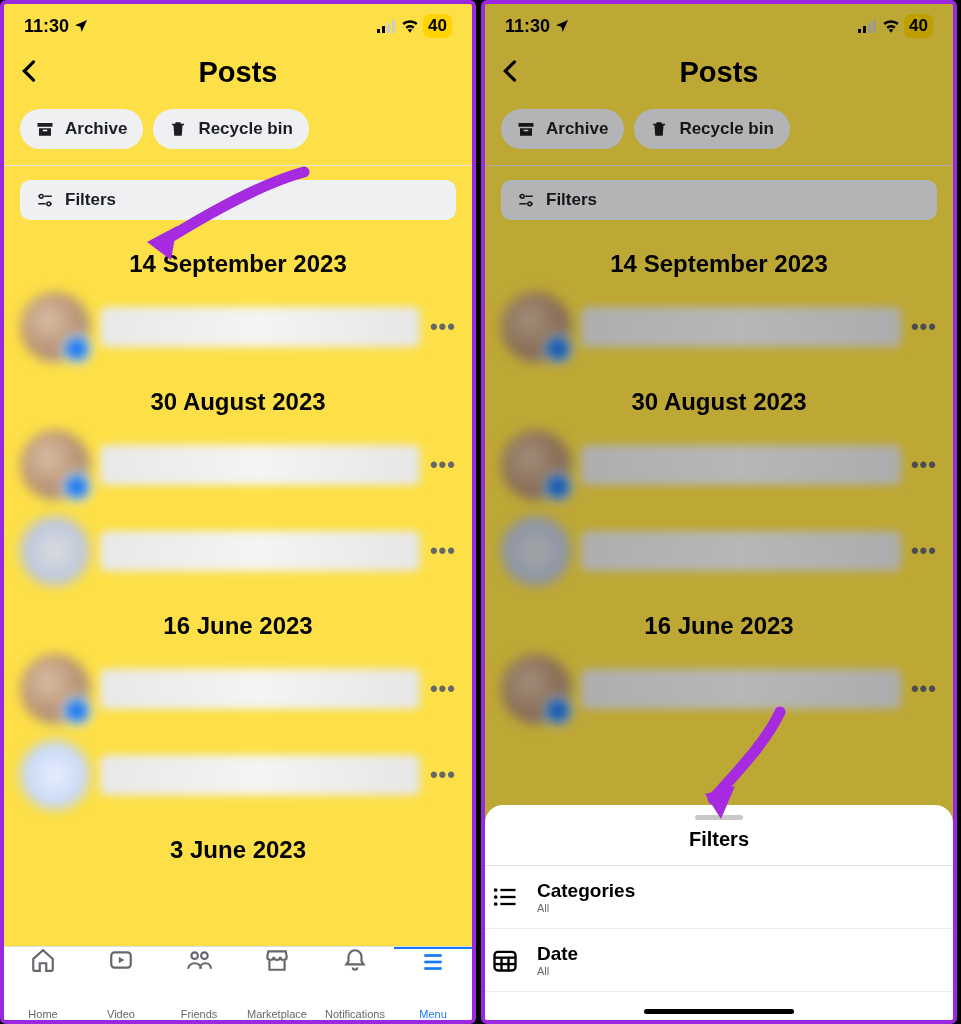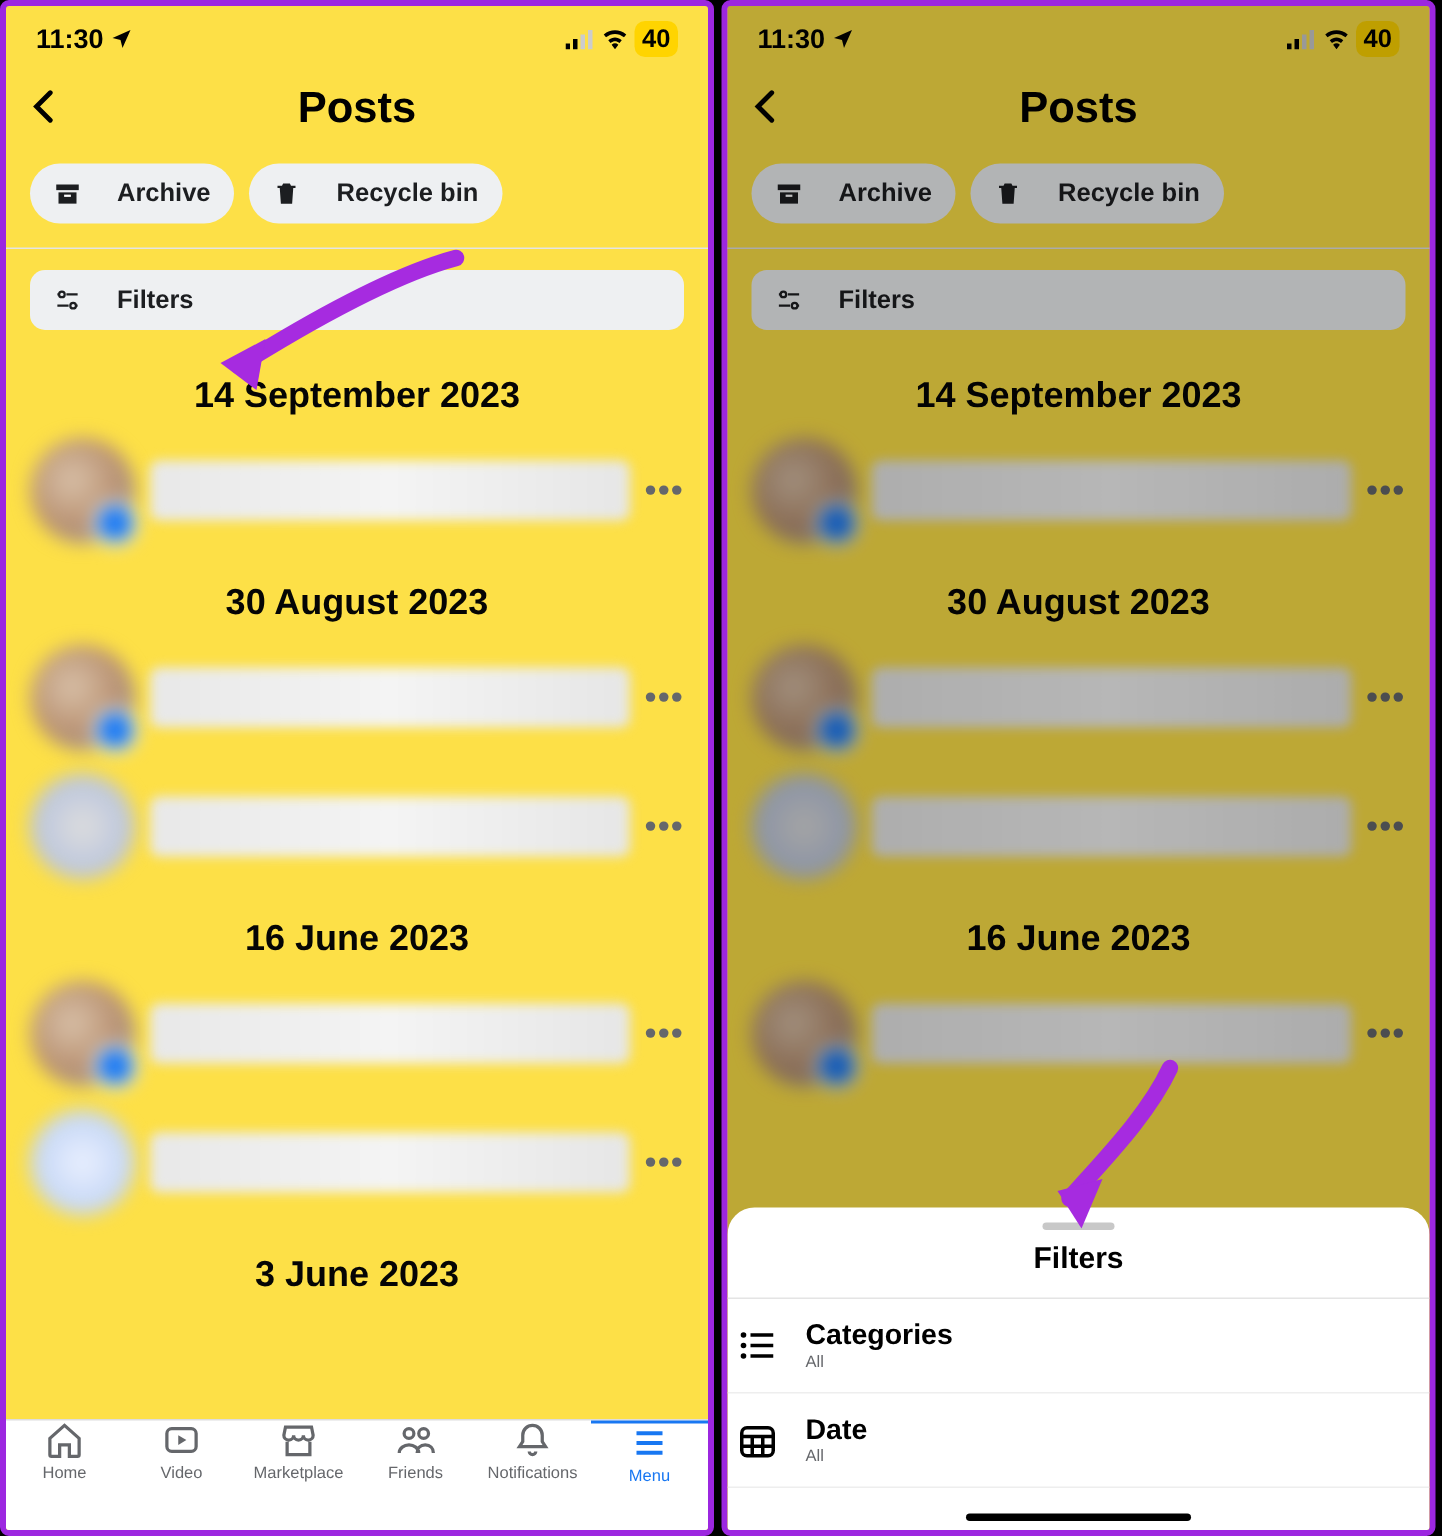--- a/index.html
+++ b/index.html
@@ -59,21 +59,21 @@
   border-bottom: 1px solid #e4e4e4;
 }
 .chip {
   background: #eef0f2;
   border-radius: 22px;
   padding: 10px 16px;
   font-size: 17px;
   font-weight: 700;
   display: flex;
   align-items: center;
-  gap: 24px;
+  gap: 11px;
   cursor: pointer;
   color: #1c1e21;
 }
 .filter-row { padding: 14px 16px; }
 .date-header {
   font-size: 24px;
   font-weight: 800;
   padding: 16px 16px 8px 16px;
   color: #050505;
   text-align: center;
@@ -127,21 +127,21 @@
   height: 74px;
   border-top: 1px solid #ddd;
   display: flex;
   background: #fff;
 }
 .tab-item {
   flex: 1;
   display: flex;
   flex-direction: column;
   align-items: center;
-  justify-content: flex-start;
+  justify-content: space-between;
   gap: 3px;
   cursor: pointer;
   color: #65676b;
 }
 .tab-item.active { color: #1877f2; border-top: 2px solid #1877f2; }
 .tab-icon { height: 26px; display: flex; align-items: center; }
 .tab-label { font-size: 11px; }
 .dim-overlay {
   position: absolute;
   inset: 0;
@@ -312,34 +312,34 @@
             <svg width="26" height="26" viewBox="0 0 24 24">
               <rect x="3" y="5" width="18" height="14" rx="3" fill="none" stroke="#65676b" stroke-width="2"></rect>
               <path d="M10 9l5 3-5 3V9z" fill="#65676b"></path>
             </svg>
           </div>
         <div class="tab-label">Video</div>
       </div>
       <div class="tab-item">
         <div class="tab-icon">
             <svg width="26" height="26" viewBox="0 0 24 24">
-              <path d="M4 4h16l1 5c0 1.5-1 3-3 3s-3-1.5-3-3c0 1.5-1 3-3 3s-3-1.5-3-3c0 1.5-1 3-3 3s-3-1.5-3-3l1-5zM5 13v8h14v-8" fill="none" stroke="#65676b" stroke-width="2"></path>
-            </svg>
-          </div>
-        <div class="tab-label">Marketplace</div>
-      </div>
-      <div class="tab-item">
-        <div class="tab-icon">
-            <svg width="26" height="26" viewBox="0 0 24 24">
               <circle cx="8" cy="8" r="3" fill="none" stroke="#65676b" stroke-width="2"></circle>
               <circle cx="17" cy="8" r="3" fill="none" stroke="#65676b" stroke-width="2"></circle>
               <path d="M2 20c0-3 3-5 6-5s6 2 6 5M13 20c0-3 2-5 5-5s5 2 5 5" fill="none" stroke="#65676b" stroke-width="2"></path>
             </svg>
           </div>
         <div class="tab-label">Friends</div>
+      </div>
+      <div class="tab-item">
+        <div class="tab-icon">
+            <svg width="26" height="26" viewBox="0 0 24 24">
+              <path d="M4 4h16l1 5c0 1.5-1 3-3 3s-3-1.5-3-3c0 1.5-1 3-3 3s-3-1.5-3-3c0 1.5-1 3-3 3s-3-1.5-3-3l1-5zM5 13v8h14v-8" fill="none" stroke="#65676b" stroke-width="2"></path>
+            </svg>
+          </div>
+        <div class="tab-label">Marketplace</div>
       </div>
       <div class="tab-item">
         <div class="tab-icon">
             <svg width="26" height="26" viewBox="0 0 24 24">
               <path d="M12 3a6 6 0 016 6v4l2 3H4l2-3V9a6 6 0 016-6zM10 19a2 2 0 004 0" fill="none" stroke="#65676b" stroke-width="2"></path>
             </svg>
           </div>
         <div class="tab-label">Notifications</div>
       </div>
       <div class="tab-item active">

